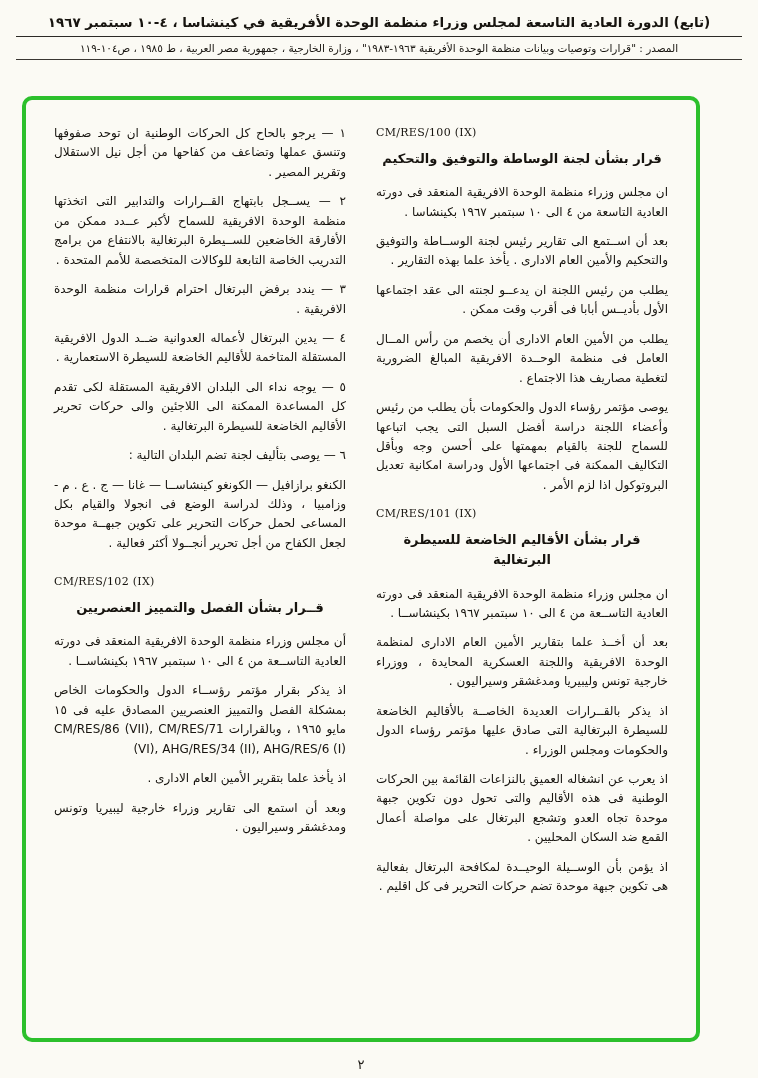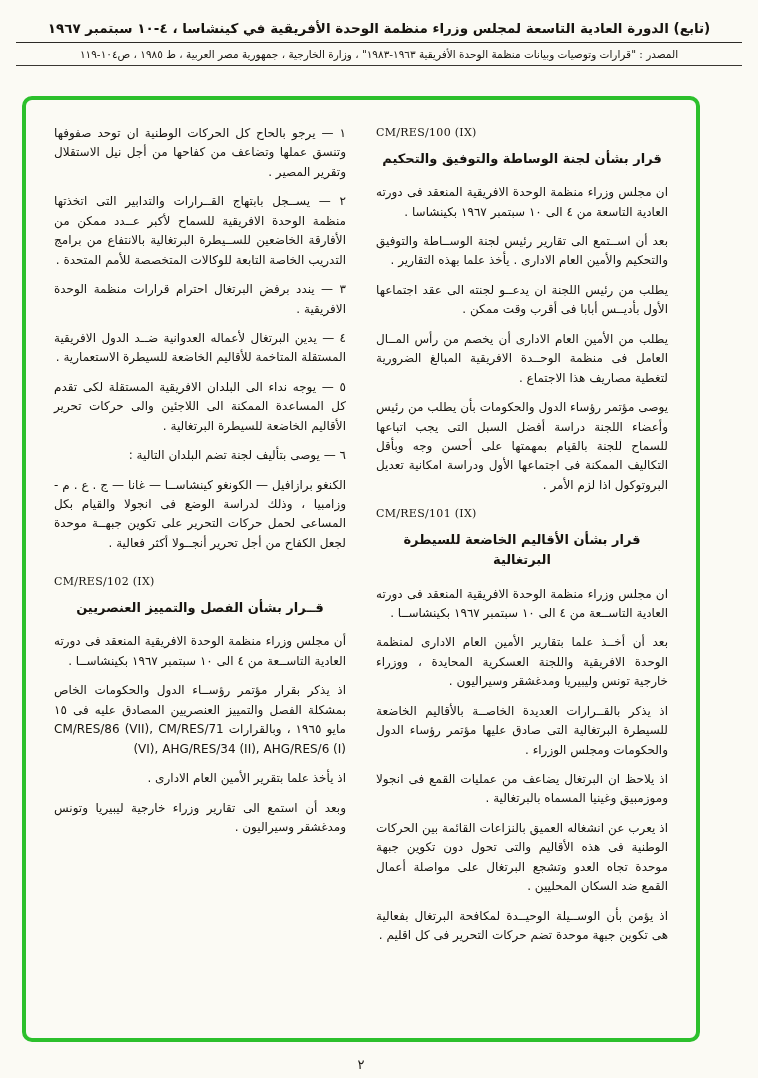--- a/index.html
+++ b/index.html
@@ -10,21 +10,21 @@
   *{ box-sizing:border-box; }
   html,body{ margin:0; padding:0; }
   body{
     width:758px; height:1078px;
     background:var(--paper);
     color:var(--ink);
     font-family:"DejaVu Sans", sans-serif;
     position:relative;
     overflow:hidden;
   }
-  .doc-header{ padding-top:20px; text-align:center; direction:rtl; }
+  .doc-header{ padding-top:14px; text-align:center; direction:rtl; }
   .doc-title{ font-size:13.5px; font-weight:bold; padding:0 30px; }
   .rule{ border-top:1.5px solid #2c2a26; margin:6px 16px 0; height:0; }
   .rule2{ border-top:1px solid #3a3732; margin-top:5px; }
   .doc-source{ font-size:10.5px; margin-top:5px; padding:0 24px; }
 
   .frame{
     position:absolute; top:96px; left:22px;
     width:678px; height:946px;
     border:4px solid var(--frame);
     border-radius:10px;
@@ -83,21 +83,20 @@
         <p class="para">يطلب من الأمين العام الادارى أن يخصم من رأس المــال العامل فى منظمة الوحــدة الافريقية المبالغ الضرورية لتغطية مصاريف هذا الاجتماع .</p>
         <p class="para">يوصى مؤتمر رؤساء الدول والحكومات بأن يطلب من رئيس وأعضاء اللجنة دراسة أفضل السبل التى يجب اتباعها للسماح للجنة بالقيام بمهمتها على أحسن وجه وبأقل التكاليف الممكنة فى اجتماعها الأول ودراسة امكانية تعديل البروتوكول اذا لزم الأمر .</p>
       </div>
 
       <div class="res-block gap">
         <div class="res-code">CM/RES/101  (IX)</div>
         <h2 class="res-title">قرار بشأن الأقاليم الخاضعة للسيطرة البرتغالية</h2>
         <p class="para">ان مجلس وزراء منظمة الوحدة الافريقية المنعقد فى دورته العادية التاســعة من ٤ الى ١٠ سبتمبر ١٩٦٧ بكينشاســا .</p>
         <p class="para">بعد أن أخــذ علما بتقارير الأمين العام الادارى لمنظمة الوحدة الافريقية واللجنة العسكرية المحايدة ، ووزراء خارجية تونس وليبيريا ومدغشقر وسيراليون .</p>
         <p class="para">اذ يذكر بالقــرارات العديدة الخاصــة بالأقاليم الخاضعة للسيطرة البرتغالية التى صادق عليها مؤتمر رؤساء الدول والحكومات ومجلس الوزراء .</p>
-        <p class="para">اذ يلاحظ ان البرتغال يضاعف من عمليات القمع فى انجولا وموزمبيق وغينيا المسماه بالبرتغالية .</p>
         <p class="para">اذ يعرب عن انشغاله العميق بالنزاعات القائمة بين الحركات الوطنية فى هذه الأقاليم والتى تحول دون تكوين جبهة موحدة تجاه العدو وتشجع البرتغال على مواصلة أعمال القمع ضد السكان المحليين .</p>
         <p class="para">اذ يؤمن بأن الوســيلة الوحيــدة لمكافحة البرتغال بفعالية هى تكوين جبهة موحدة تضم حركات التحرير فى كل اقليم .</p>
       </div>
     </section>
 
     <section class="col">
       <div class="numbered-list">
         <p class="para">١ — يرجو بالحاح كل الحركات الوطنية ان توحد صفوفها وتنسق عملها وتضاعف من كفاحها من أجل نيل الاستقلال وتقرير المصير .</p>
         <p class="para">٢ — يســجل بابتهاج القــرارات والتدابير التى اتخذتها منظمة الوحدة الافريقية للسماح لأكبر عــدد ممكن من الأفارقة الخاضعين للســيطرة البرتغالية بالانتفاع من برامج التدريب الخاصة التابعة للوكالات المتخصصة للأمم المتحدة .</p>
         <p class="para">٣ — يندد برفض البرتغال احترام قرارات منظمة الوحدة الافريقية .</p>

